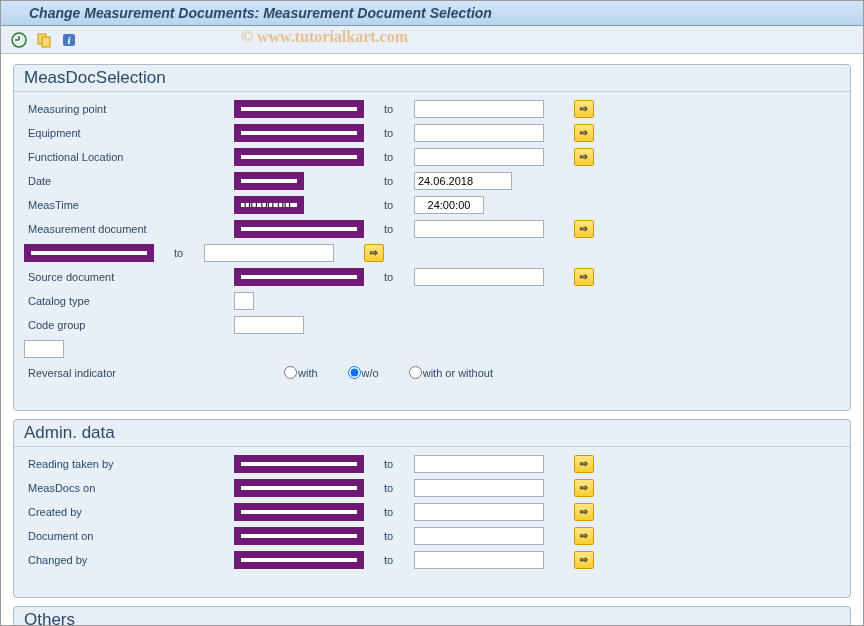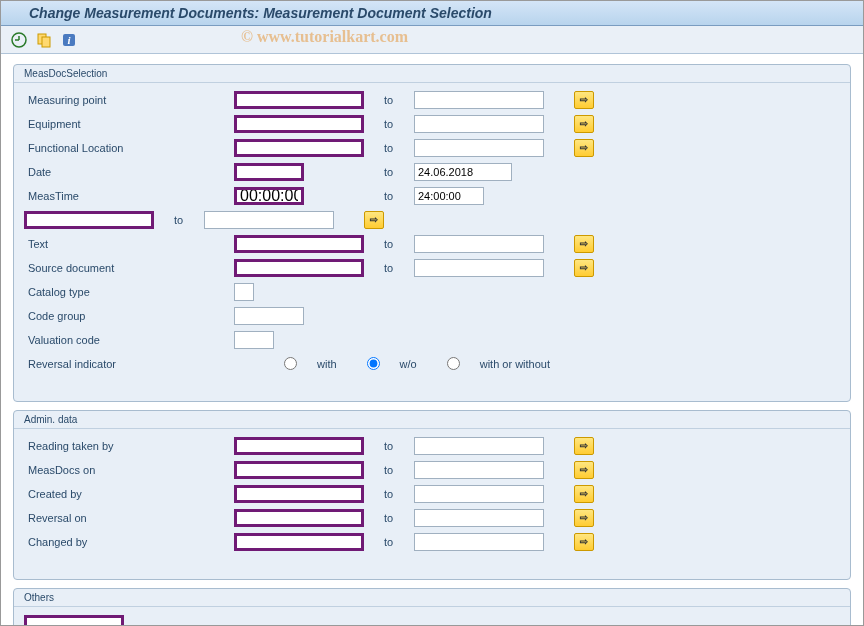--- a/index.html
+++ b/index.html
@@ -50,45 +50,45 @@
     }
     .content { padding: 10px 12px; }
     .group {
       border: 1px solid #a8bccf;
       border-radius: 4px;
       margin-bottom: 8px;
       background: #e8eff7;
     }
     .group-header {
       padding: 3px 10px;
-      font-size: 10px;
+      font-size: 17px;
       color: #2a4a6a;
       border-bottom: 1px solid #c0d0e0;
     }
     .group-body {
       padding: 6px 10px 24px 10px;
     }
     .row {
       display: flex;
       align-items: center;
       margin-bottom: 3px;
       height: 21px;
     }
     .label {
       width: 210px;
       color: #2a4a6a;
       padding-left: 4px;
     }
     .input-from {
       width: 130px;
       height: 18px;
-      border: 3px solid #701a75;
+      border: 7px solid #701a75;
       background: #fff;
       padding: 1px 3px;
-      font-size: 16px;
+      font-size: 12px;
       font-family: Arial, sans-serif;
     }
     .input-small { width: 20px; height: 18px; border: 1px solid #a0b0c0; background: #fff; padding: 1px 3px; font-size:11px; text-align:left;}
     .input-med { width: 70px; height: 18px; border: 1px solid #a0b0c0; background: #fff; padding: 1px 3px; font-size:11px;}
     .input-num { width: 130px; height: 18px; border: 1px solid #a0b0c0; background: #fff; padding: 1px 6px; font-size:11px; text-align:right;}
     .to-label {
       width: 50px;
       text-align: left;
       padding-left: 20px;
       color: #2a4a6a;
@@ -111,21 +111,21 @@
       border-radius: 2px;
       cursor: pointer;
       display: inline-flex;
       align-items: center;
       justify-content: center;
       font-size: 10px;
       color: #333;
       font-weight: bold;
     }
     .radio-set { display: flex; gap: 30px; align-items: center; margin-left:0px;}
-    .radio-item { display: inline-flex; align-items: center; gap: 20px; color: #2a4a6a;}
+    .radio-item { display: inline-flex; align-items: center; gap: 1px; color: #2a4a6a;}
     .spacer-from { width: 130px; }
   </style>
 </head>
 <body>
 
 <div class="title-bar">
   <h1>Change Measurement Documents: Measurement Document Selection</h1>
 </div>
 
 <div class="toolbar">
@@ -187,32 +187,32 @@
         <div style="width:60px"></div>
         <div class="to-label">to</div>
         <input class="input-to" style="width: 98px;" value="24.06.2018">
       </div>
 
       <div class="row">
         <div class="label">MeasTime</div>
         <input class="input-from" style="width: 70px;" value="00:00:00">
         <div style="width:60px"></div>
         <div class="to-label">to</div>
-        <input class="input-to" style="width: 70px;" value="24:00:00">
-      </div>
-
-      <div class="row">
-        <input class="input-from" value="" style="">
-        <div class="to-label">to</div>
-        <input class="input-to" value="" style="">
-        <button class="multi-btn">⇨</button>
-      </div>
-
-      <div class="row">
-        <div class="label">Text</div>
+        <input class="input-to" style="width: 70px; text-align: center;" value="24:00:00">
+      </div>
+
+      <div class="row">
+        <div class="label">Measurement document</div>
+        <input class="input-from" value="" style="">
+        <div class="to-label">to</div>
+        <input class="input-to" value="" style="">
+        <button class="multi-btn">⇨</button>
+      </div>
+
+      <div class="row">
         <input class="input-from" value="" style="">
         <div class="to-label">to</div>
         <input class="input-to" value="" style="">
         <button class="multi-btn">⇨</button>
       </div>
 
       <div class="row">
         <div class="label">Source document</div>
         <input class="input-from" value="" style="">
         <div class="to-label">to</div>
@@ -224,21 +224,20 @@
         <div class="label">Catalog type</div>
         <input class="input-small" value="" style="">
       </div>
 
       <div class="row">
         <div class="label">Code group</div>
         <input class="input-med" value="" style="">
       </div>
 
       <div class="row">
-        <div class="label">Valuation code</div>
         <input class="input-small" style="width: 40px;" value="">
       </div>
 
       <div class="row">
         <div class="label">Reversal indicator</div>
         <div class="spacer-from" style="width:50px"></div>
         <div class="radio-set">
           <label class="radio-item">
             <input type="radio" name="reversal" style="">
             <span>with</span>
@@ -278,21 +277,21 @@
 
       <div class="row">
         <div class="label">Created by</div>
         <input class="input-from" value="" style="">
         <div class="to-label">to</div>
         <input class="input-to" value="" style="">
         <button class="multi-btn">⇨</button>
       </div>
 
       <div class="row">
-        <div class="label">Reversal on</div>
+        <div class="label">Document on</div>
         <input class="input-from" value="" style="">
         <div class="to-label">to</div>
         <input class="input-to" value="" style="">
         <button class="multi-btn">⇨</button>
       </div>
 
       <div class="row">
         <div class="label">Changed by</div>
         <input class="input-from" value="" style="">
         <div class="to-label">to</div>

